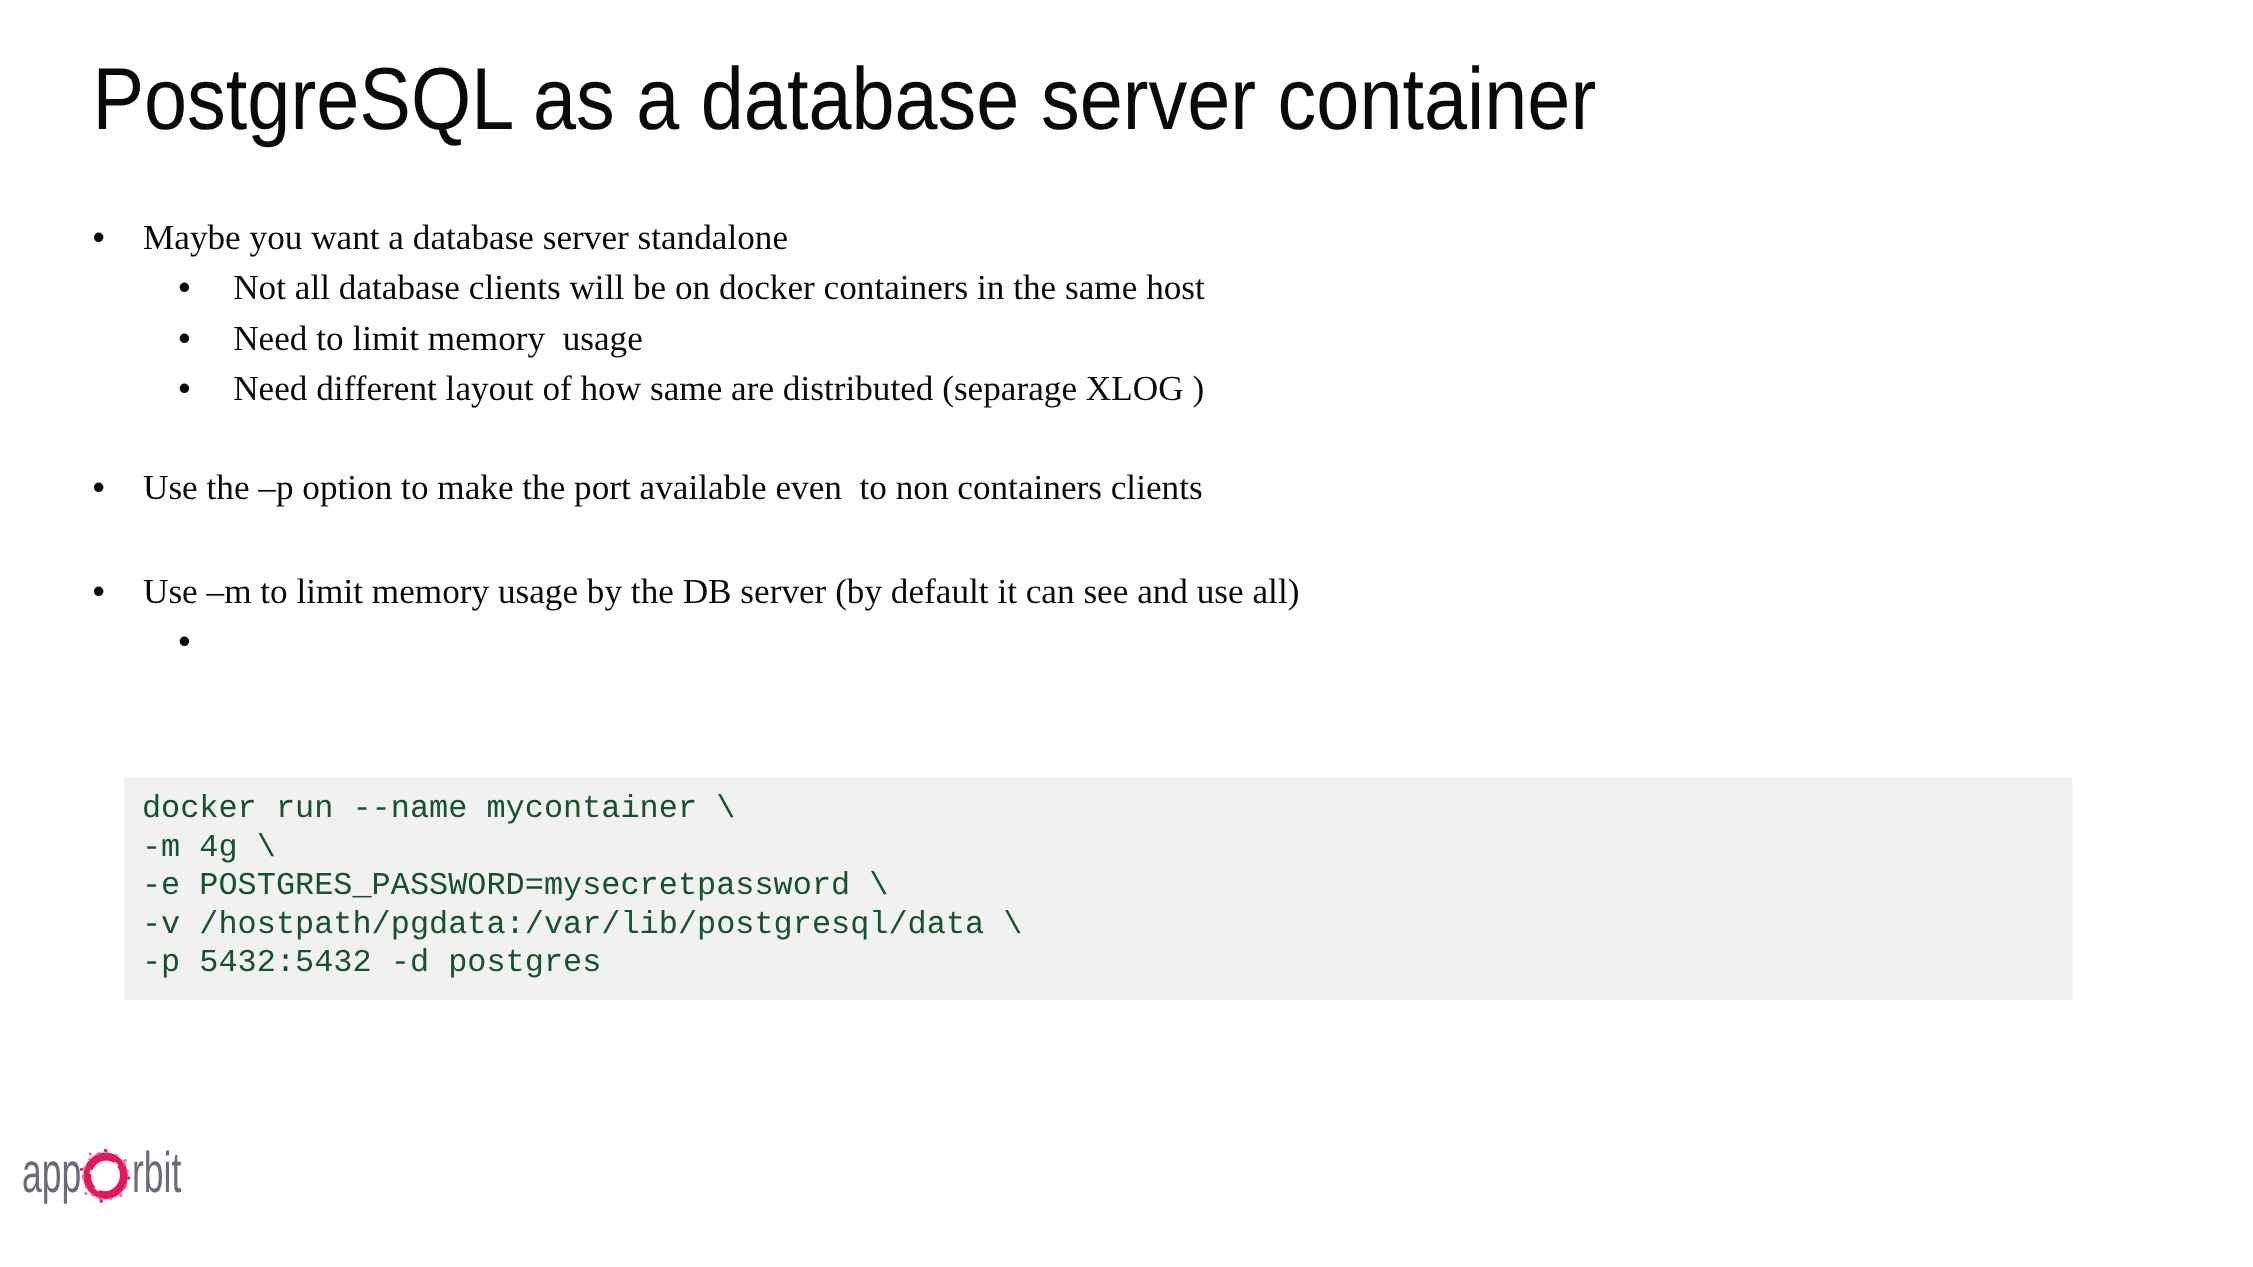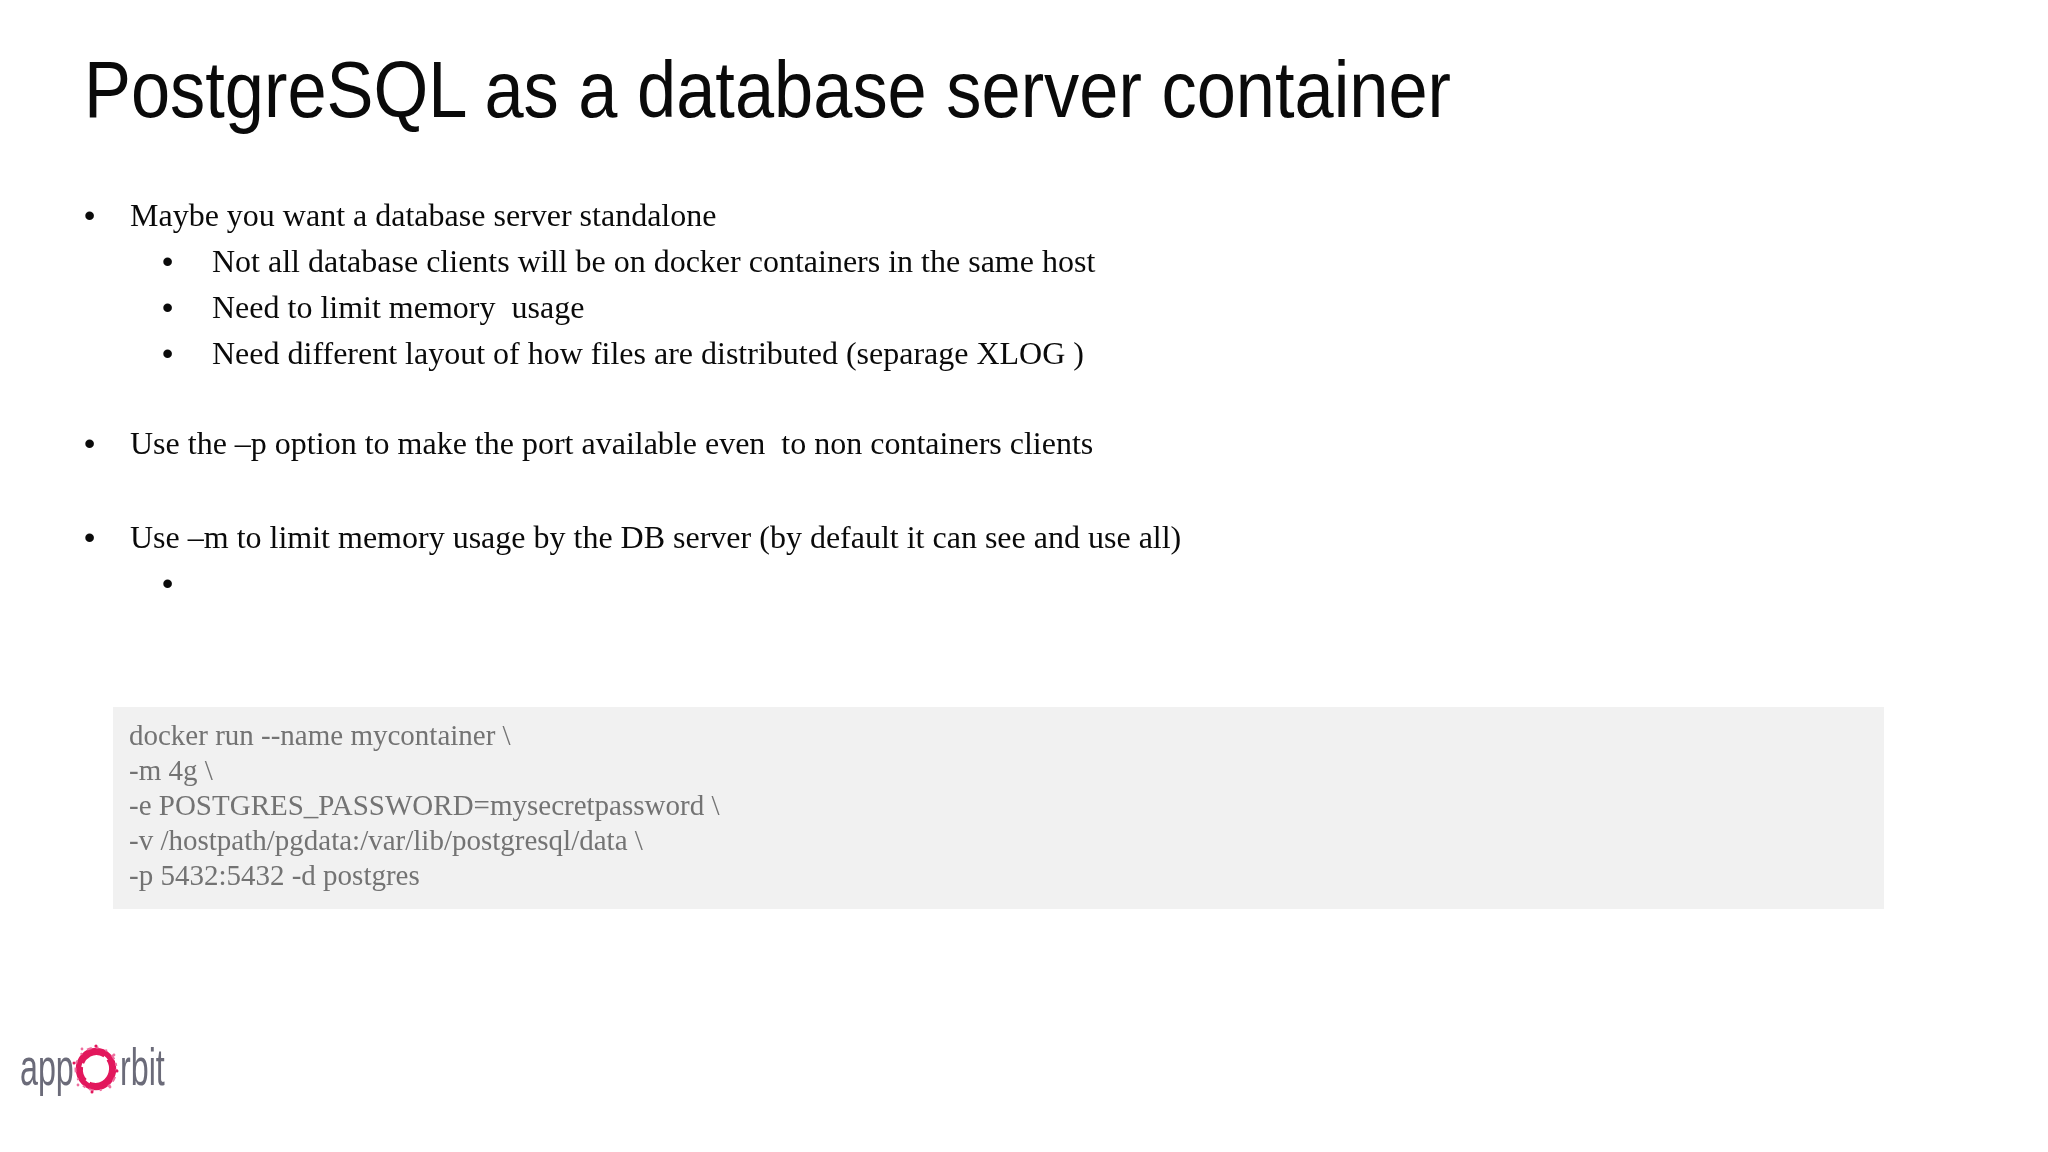--- a/index.html
+++ b/index.html
@@ -52,24 +52,24 @@
   
   .code {
     position: absolute;
     left: 113px;
     top: 707px;
     width: 1771px;
     height: 202px;
     box-sizing: border-box;
     background: #f1f1f1;
     padding: 11px 0 0 16px;
-    font-family: Liberation Serif, serif;
+    font-family: Liberation Mono, monospace;
     font-size: 29px;
     line-height: 35px;
-    color: #737373;
+    color: #14532d;
   }
   .code-line { white-space: pre; }
 
   
   .logo {
     position: absolute;
     left: 20px;
     top: 1041px;
     width: 170px;
     height: 56px;
@@ -105,21 +105,21 @@
     <div class="row l2">
       <span class="dot">•</span>
       <span class="txt">Not all database clients will be on docker containers in the same host</span>
     </div>
     <div class="row l2">
       <span class="dot">•</span>
       <span class="txt">Need to limit memory  usage</span>
     </div>
     <div class="row l2">
       <span class="dot">•</span>
-      <span class="txt">Need different layout of how files are distributed (separage XLOG )</span>
+      <span class="txt">Need different layout of how same are distributed (separage XLOG )</span>
     </div>
 
     <div class="row l1 gap-a">
       <span class="dot">•</span>
       <span class="txt">Use the –p option to make the port available even  to non containers clients</span>
     </div>
 
     <div class="row l1 gap-b">
       <span class="dot">•</span>
       <span class="txt">Use –m to limit memory usage by the DB server (by default it can see and use all)</span>

